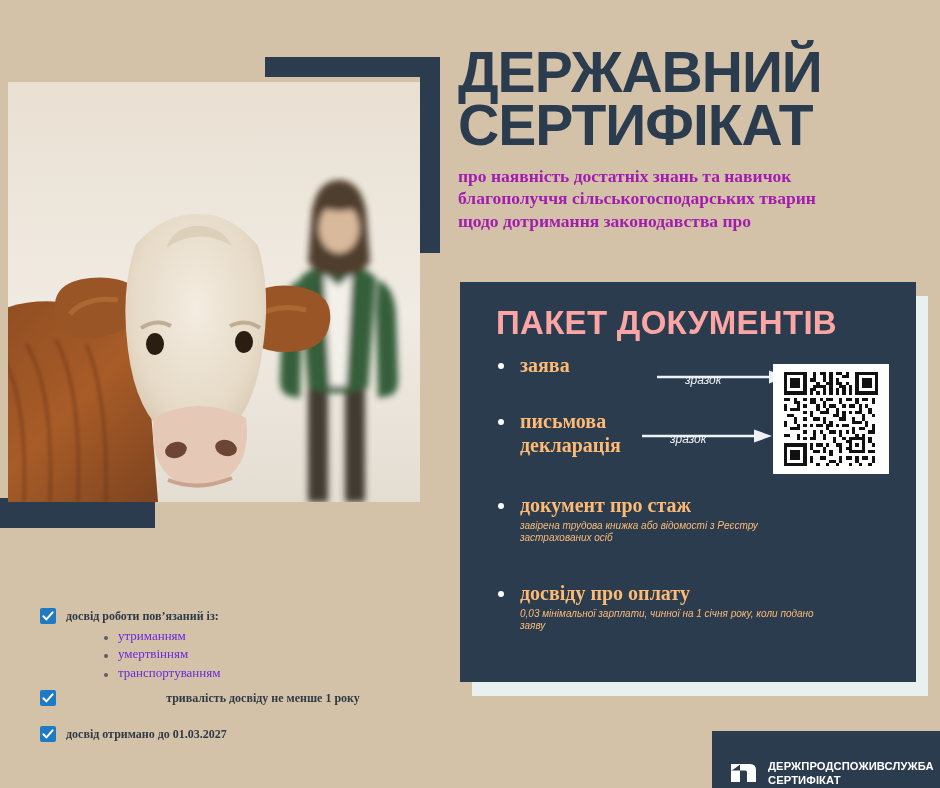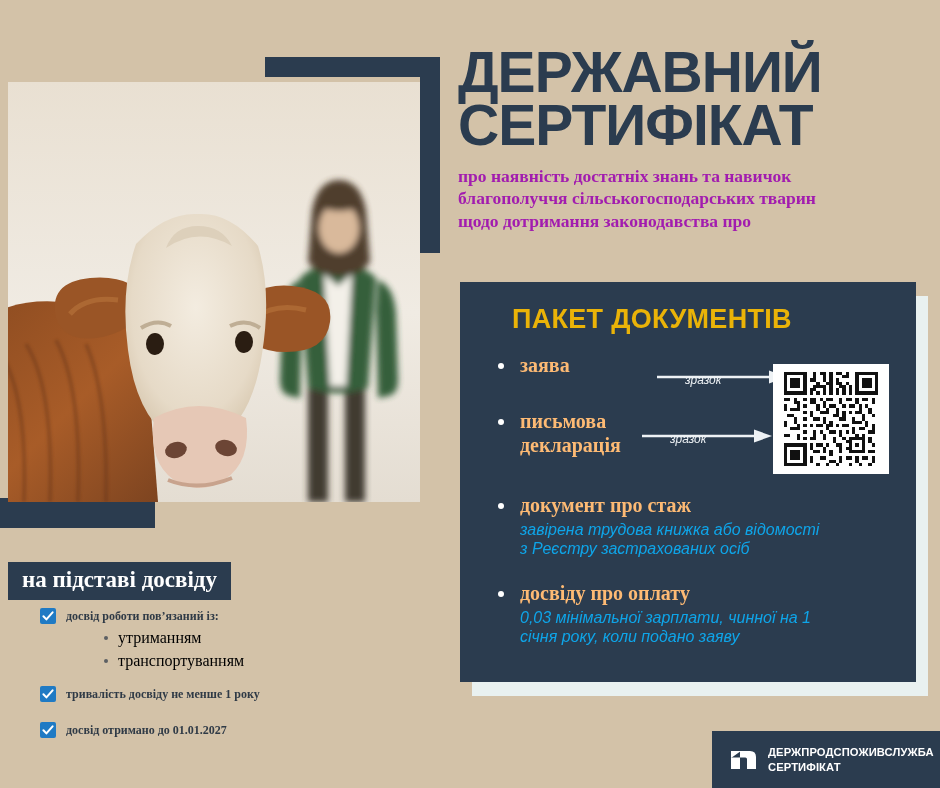--- a/index.html
+++ b/index.html
@@ -102,27 +102,27 @@
     position: absolute;
     left: 460px;
     top: 282px;
     width: 456px;
     height: 400px;
     background: #2b3c4f;
     color: #ffffff;
   }
   .panel-title {
     position: absolute;
-    left: 52px;
+    left: 36px;
     top: 22px;
     font-family: "Liberation Sans", sans-serif;
     font-weight: bold;
-    font-size: 27px;
+    font-size: 33px;
     letter-spacing: 0.3px;
-    color: #eab308;
+    color: #fca5a5;
     white-space: nowrap;
   }
 
   .doc-list {
     position: absolute;
     left: 30px;
     top: 72px;
     width: 400px;
   }
   .doc-item {
@@ -142,23 +142,23 @@
   .doc-label {
     font-family: "Liberation Serif", serif;
     font-weight: bold;
     font-size: 20px;
     line-height: 1.18;
     color: #fdba74;
   }
   .doc-note {
     font-family: "Liberation Sans", sans-serif;
     font-style: italic;
-    font-size: 16px;
+    font-size: 10px;
     line-height: 1.22;
-    color: #0ea5e9;
+    color: #fdba74;
     margin-top: 2px;
     max-width: 300px;
   }
 
   .doc-item.r1 { height: 44px; }
   .doc-item.r2 { height: 72px; }
   .doc-item.r3 { height: 76px; margin-top: 6px; }
   .doc-item.r4 { height: 72px; margin-top: 6px; }
 
   
@@ -238,47 +238,47 @@
     white-space: nowrap;
   }
   .sub-list {
     margin: 3px 0 0 36px;
     list-style: none;
   }
   .sub-list li {
     position: relative;
     padding-left: 16px;
     font-family: "Liberation Serif", serif;
-    font-size: 16px;
+    font-size: 13px;
     line-height: 1.42;
-    color: #000000;
+    color: #6d28d9;
   }
   .sub-list li::before {
     content: "";
     position: absolute;
     left: 2px;
     top: 9px;
     width: 4px;
     height: 4px;
     border-radius: 50%;
     background: #5c5f63;
   }
-  .check-row.gap1 { margin-top: 12px; }
+  .check-row.gap1 { margin-top: 6px; text-align: center; }
   .check-row.gap2 { margin-top: 18px; }
 
   
   .logo-box {
     position: absolute;
     left: 712px;
     top: 731px;
     width: 228px;
     height: 57px;
     background: #2b3c4f;
     display: flex;
-    align-items: center;
+    align-items: flex-end;
     padding-left: 16px;
   }
   .logo-mark { width: 30px; height: 30px; margin-right: 10px; flex: 0 0 auto; }
   .logo-mark svg { display: block; }
   .logo-text {
     font-family: "Liberation Sans", sans-serif;
     font-weight: bold;
     font-size: 11.2px;
     line-height: 1.3;
     color: #ffffff;
@@ -580,53 +580,53 @@
             <rect x="26" y="28" width="1" height="1"></rect>
           <rect x="19" y="21" width="1" height="1"></rect>
             <rect x="19" y="23" width="1" height="1"></rect>
           <rect x="22" y="19" width="1" height="1"></rect>
             <rect x="24" y="19" width="1" height="1"></rect>
         </g>
       </svg>
     </div>
   </div>
 
-  <div class="exp-heading">на підставі досвіду</div>
 
   <div class="checklist">
 
     <div class="check-row">
       <span class="check-box">
         <svg width="16" height="16" viewBox="0 0 16 16">
           <path d="M3.4 8.2 L6.4 11.4 L12.6 4.3" stroke="#ffffff" stroke-width="2" fill="none" stroke-linecap="round" stroke-linejoin="round"></path>
         </svg>
       </span>
       <span class="check-label">досвід роботи пов’язаний із:</span>
       <ul class="sub-list">
         <li>утриманням</li>
+        <li>умертвінням</li>
         <li>транспортуванням</li>
       </ul>
     </div>
 
     <div class="check-row gap1">
       <span class="check-box">
         <svg width="16" height="16" viewBox="0 0 16 16">
           <path d="M3.4 8.2 L6.4 11.4 L12.6 4.3" stroke="#ffffff" stroke-width="2" fill="none" stroke-linecap="round" stroke-linejoin="round"></path>
         </svg>
       </span>
       <span class="check-label">тривалість досвіду не менше 1 року</span>
     </div>
 
     <div class="check-row gap2">
       <span class="check-box">
         <svg width="16" height="16" viewBox="0 0 16 16">
           <path d="M3.4 8.2 L6.4 11.4 L12.6 4.3" stroke="#ffffff" stroke-width="2" fill="none" stroke-linecap="round" stroke-linejoin="round"></path>
         </svg>
       </span>
-      <span class="check-label">досвід отримано до 01.01.2027</span>
+      <span class="check-label">досвід отримано до 01.03.2027</span>
     </div>
 
   </div>
 
   <div class="logo-box">
     <span class="logo-mark">
       <svg width="30" height="30" viewBox="0 0 30 30">
         <path d="M3 6 L22 6 Q28 6 28 12 L28 24 L19 24 L19 14 Q19 12.5 17.3 12.5 L12 12.5 L12 24 L3 24 Z" fill="#ffffff"></path>
         <path d="M3 6 L12 6 L12 12.5 L3 12.5 Z" fill="#2b3c4f"></path>
         <path d="M3 6 L13 6 L3 13 Z" fill="#ffffff"></path>

